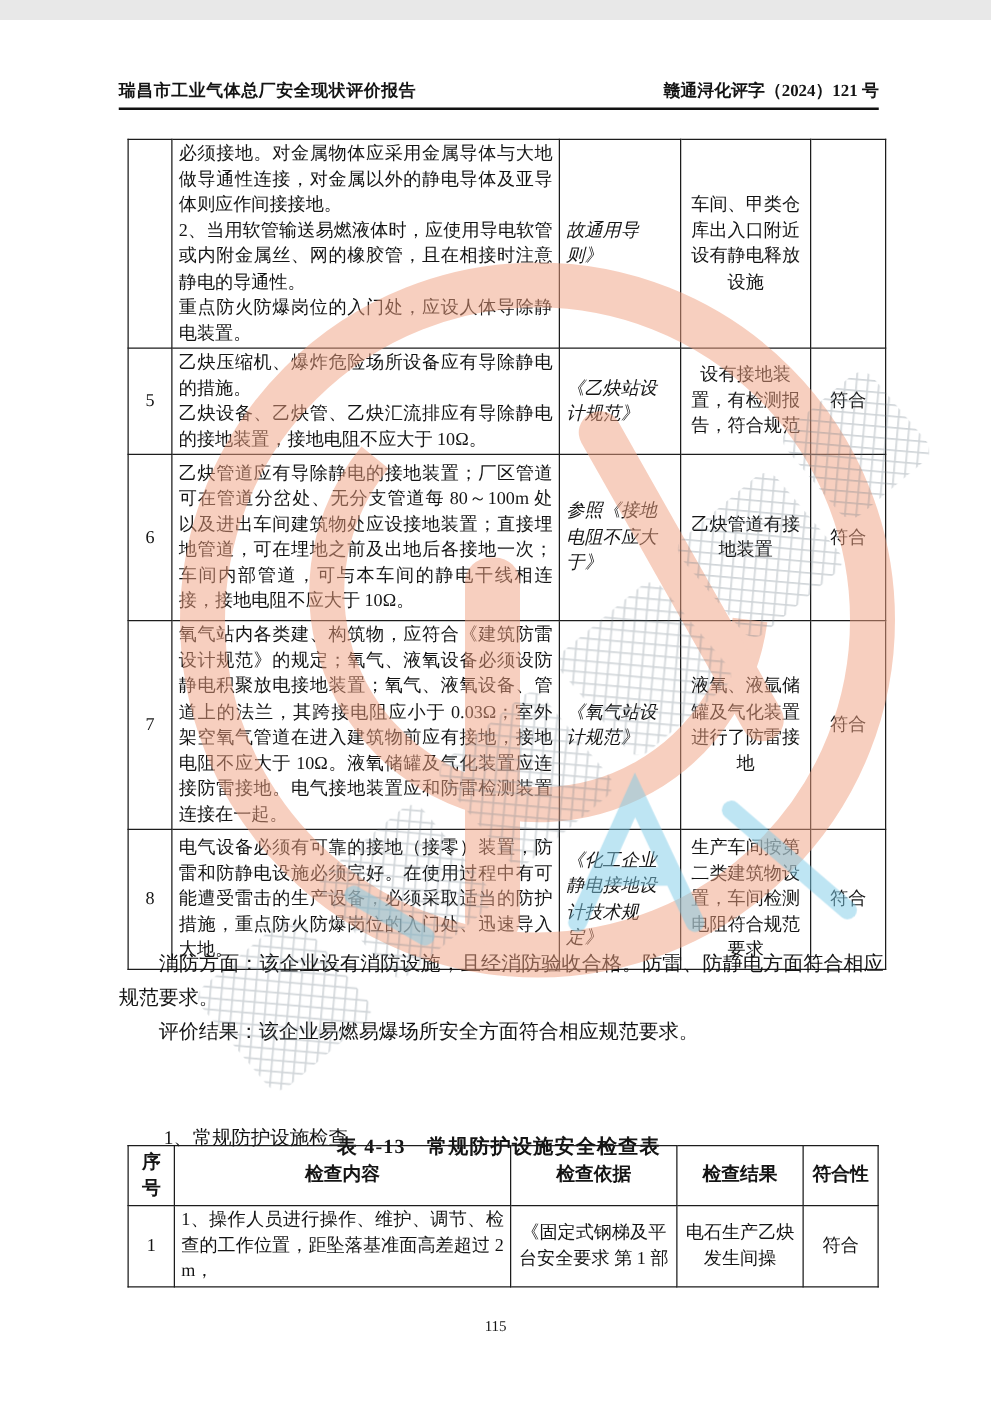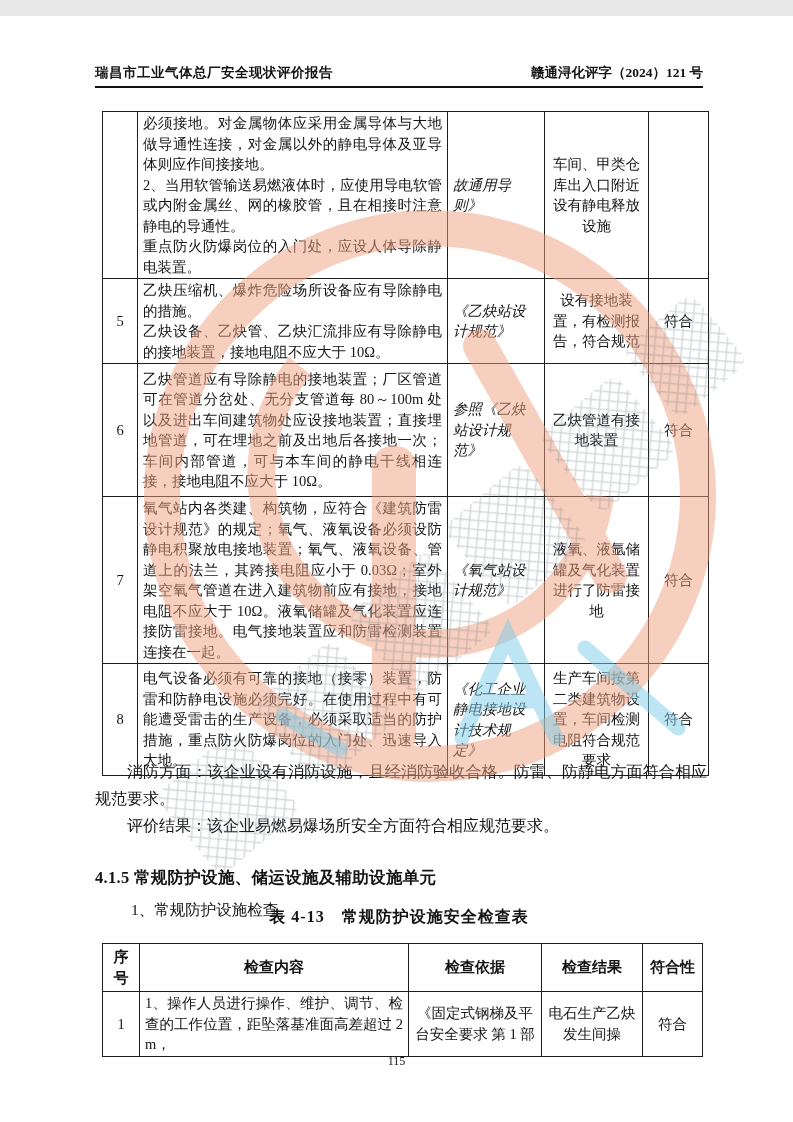--- a/index.html
+++ b/index.html
@@ -13,21 +13,21 @@
        border-bottom:2px solid #111;padding-bottom:4px;
        display:flex;justify-content:space-between;align-items:flex-end;}
   .hdr .hl{font-size:13.5px;font-weight:bold;letter-spacing:.5px;}
   .hdr .hr{font-size:13.5px;font-weight:bold;}
   
   table{border-collapse:collapse;table-layout:fixed;}
   .tbl td,.tbl th{border:1px solid #1c1c1c;padding:1px 5px;
        font-size:14.5px;line-height:20.5px;vertical-align:middle;
        overflow:hidden;word-break:break-all;}
   .tbl1{position:absolute;left:102px;top:95px;width:606px;padding-left:12px;}
-  .tbl2{position:absolute;left:102px;top:927px;width:600px;}
+  .tbl2{position:absolute;left:102px;top:900px;width:600px;}
   .c-seq{text-align:center;}
   .c-content{text-align:left;white-space:pre-line;text-align:justify;}
   .c-basis{text-align:left;font-style:italic;}
   .c-result{text-align:center;}
   .c-comp{text-align:center;}
   .vtop{vertical-align:top;}
   .tbl2 th{font-weight:bold;text-align:center;font-size:15px;}
   
   .para{position:absolute;left:95px;width:612px;font-size:16px;
         line-height:27px;text-align:justify;}
@@ -75,21 +75,21 @@
       <td class="c-seq">5</td>
       <td class="c-content">乙炔压缩机、爆炸危险场所设备应有导除静电的措施。
 乙炔设备、乙炔管、乙炔汇流排应有导除静电的接地装置，接地电阻不应大于 10Ω。</td>
       <td class="c-basis">《乙炔站设计规范》</td>
       <td class="c-result">设有接地装置，有检测报告，符合规范</td>
       <td class="c-comp">符合</td>
     </tr>
     <tr style="height:133px">
       <td class="c-seq">6</td>
       <td class="c-content">乙炔管道应有导除静电的接地装置；厂区管道可在管道分岔处、无分支管道每 80～100m 处以及进出车间建筑物处应设接地装置；直接埋地管道，可在埋地之前及出地后各接地一次；车间内部管道，可与本车间的静电干线相连接，接地电阻不应大于 10Ω。</td>
-      <td class="c-basis">参照《乙炔站设计规范》</td>
+      <td class="c-basis">参照《接地电阻不应大于》</td>
       <td class="c-result">乙炔管道有接地装置</td>
       <td class="c-comp">符合</td>
     </tr>
     <tr style="height:147px">
       <td class="c-seq">7</td>
       <td class="c-content">氧气站内各类建、构筑物，应符合《建筑防雷设计规范》的规定；氧气、液氧设备必须设防静电积聚放电接地装置；氧气、液氧设备、管道上的法兰，其跨接电阻应小于 0.03Ω；室外架空氧气管道在进入建筑物前应有接地，接地电阻不应大于 10Ω。液氧储罐及气化装置应连接防雷接地。电气接地装置应和防雷检测装置连接在一起。</td>
       <td class="c-basis">《氧气站设计规范》</td>
       <td class="c-result">液氧、液氩储罐及气化装置进行了防雷接地</td>
       <td class="c-comp">符合</td>
     </tr>
@@ -101,21 +101,20 @@
       <td class="c-comp">符合</td>
     </tr>
   </tbody>
     </table>
 
   <div class="para" style="top:742px">
     <div class="ind">消防方面：该企业设有消防设施，且经消防验收合格。防雷、防静电方面符合相应规范要求。</div>
     <div class="ind">评价结果：该企业易燃易爆场所安全方面符合相应规范要求。</div>
   </div>
 
-  <div class="sec-head">4.1.5 常规防护设施、储运设施及辅助设施单元</div>
   <div class="sub-item">1、常规防护设施检查</div>
   <div class="tbl-title">表 4-13　常规防护设施安全检查表</div>
 
   <table class="tbl tbl2">
     <colgroup>
       <col style="width:37px">
         <col style="width:269px">
         <col style="width:133px">
       <col style="width:101px">
         <col style="width:60px">

